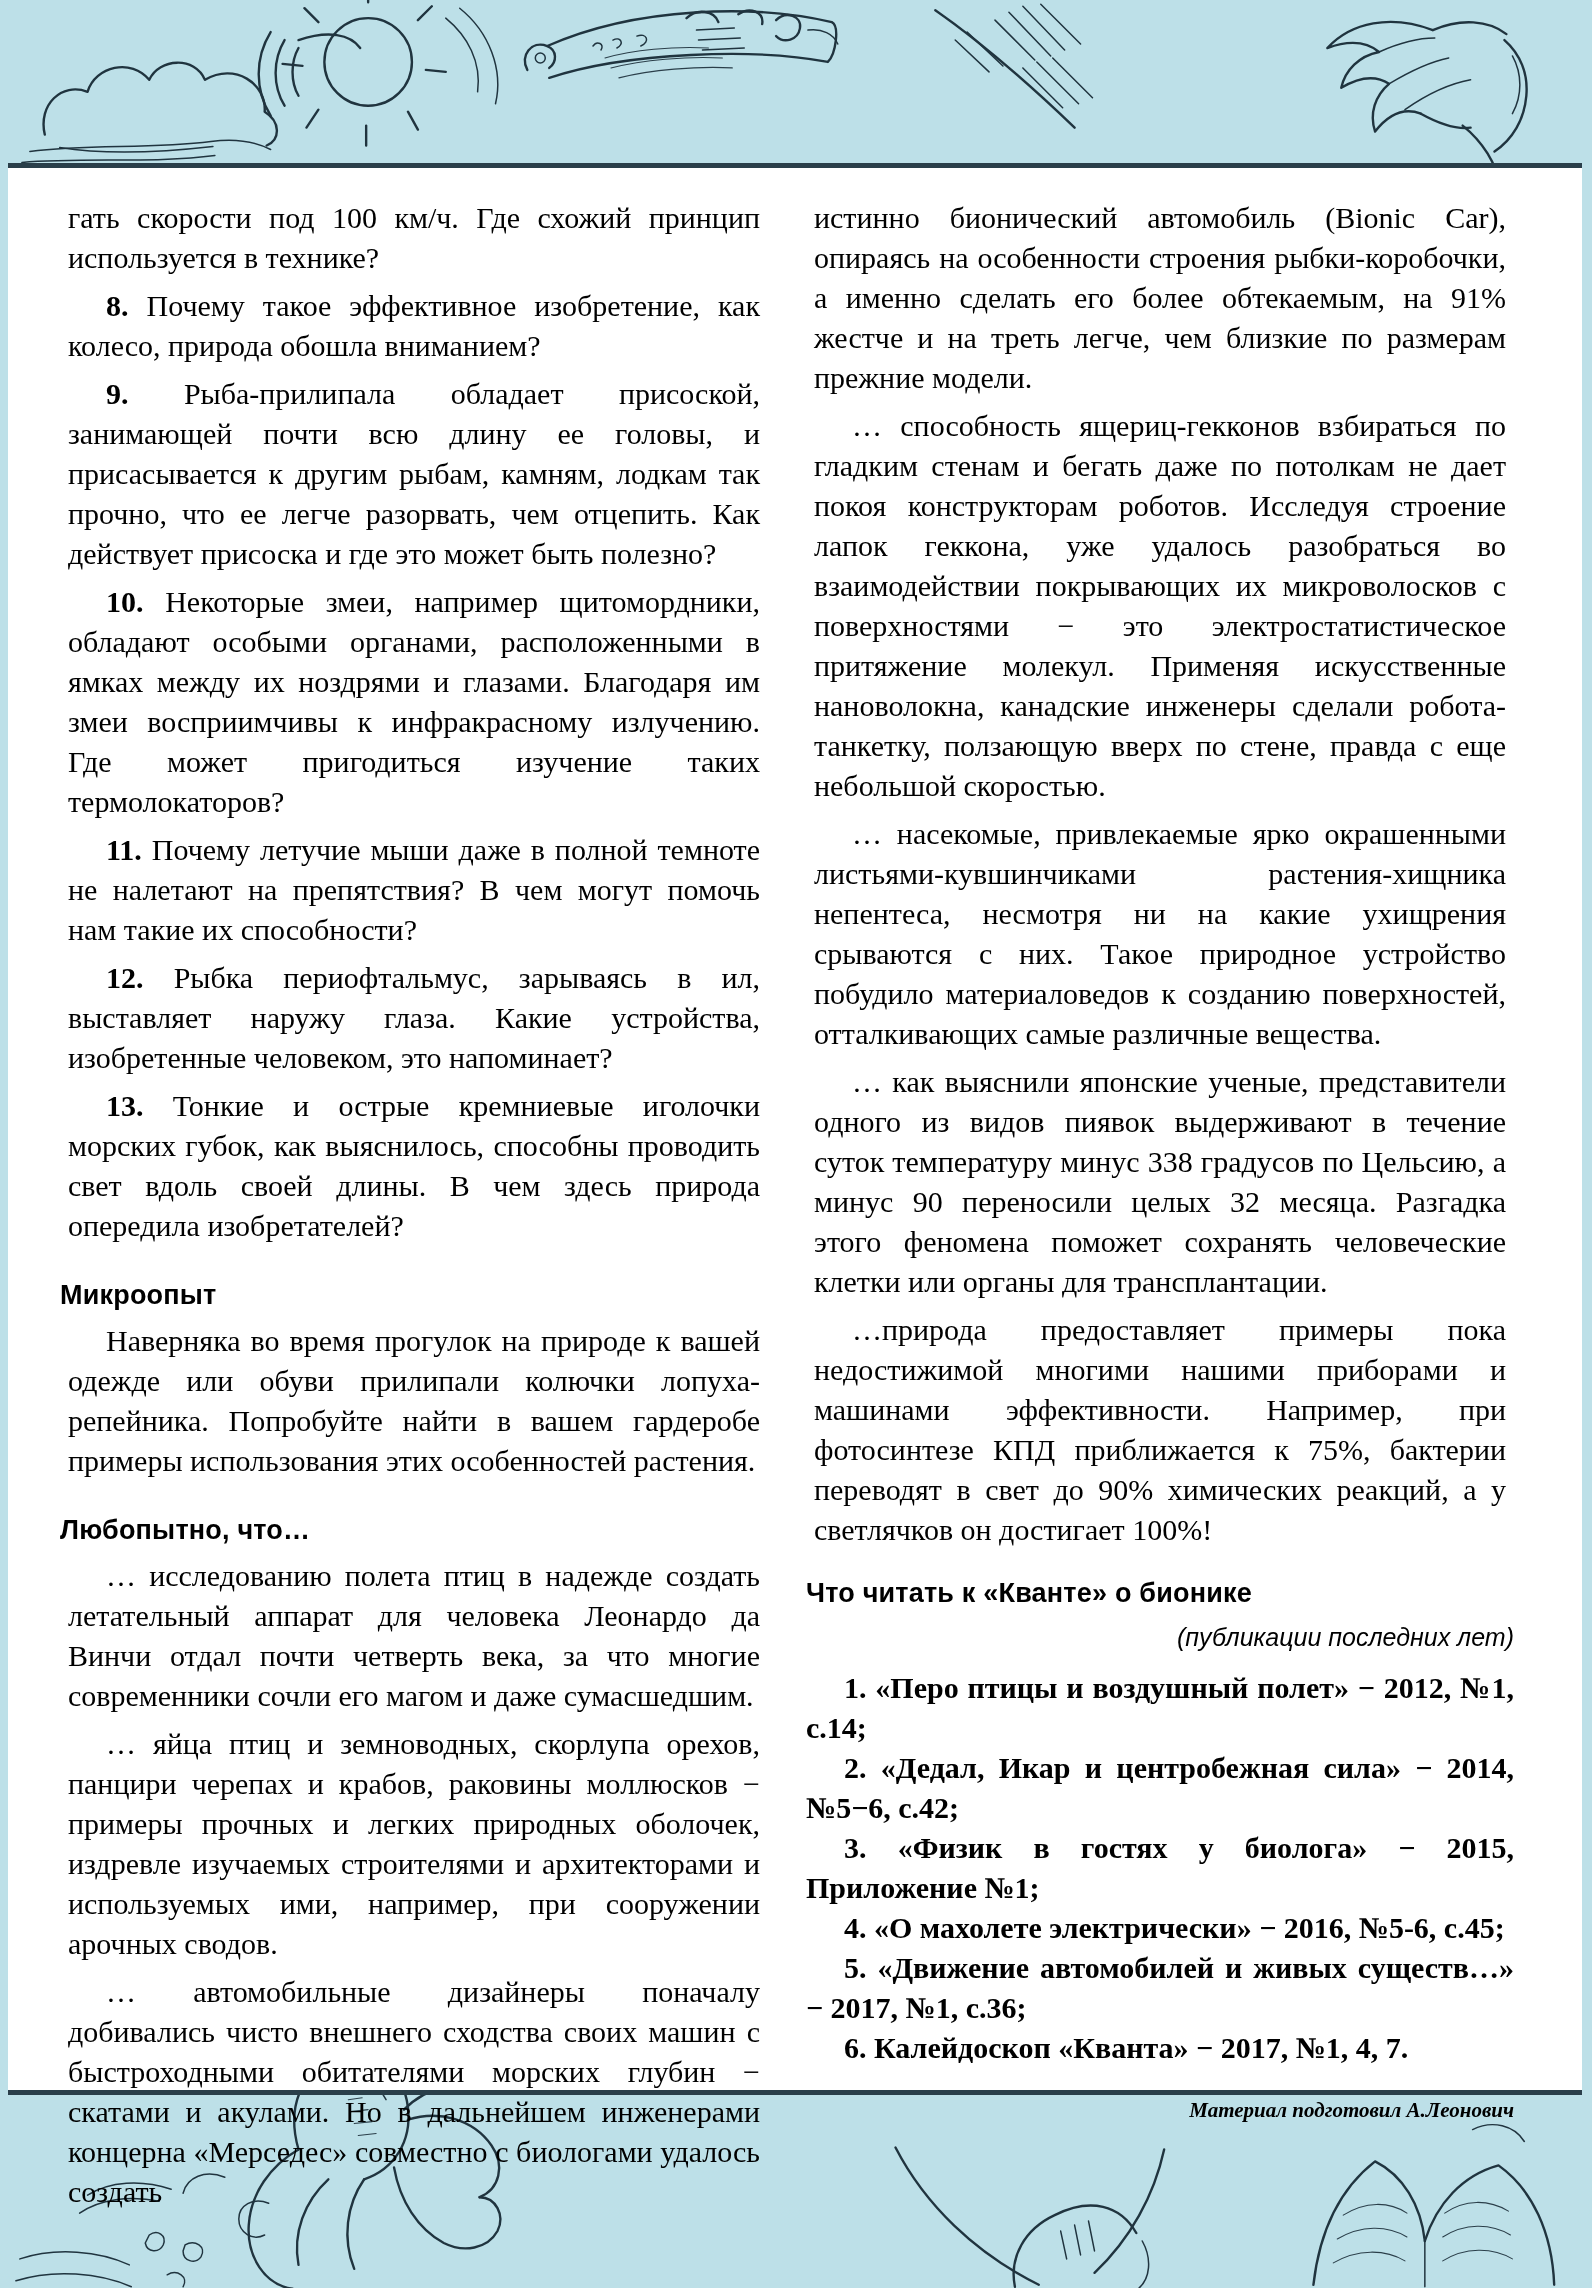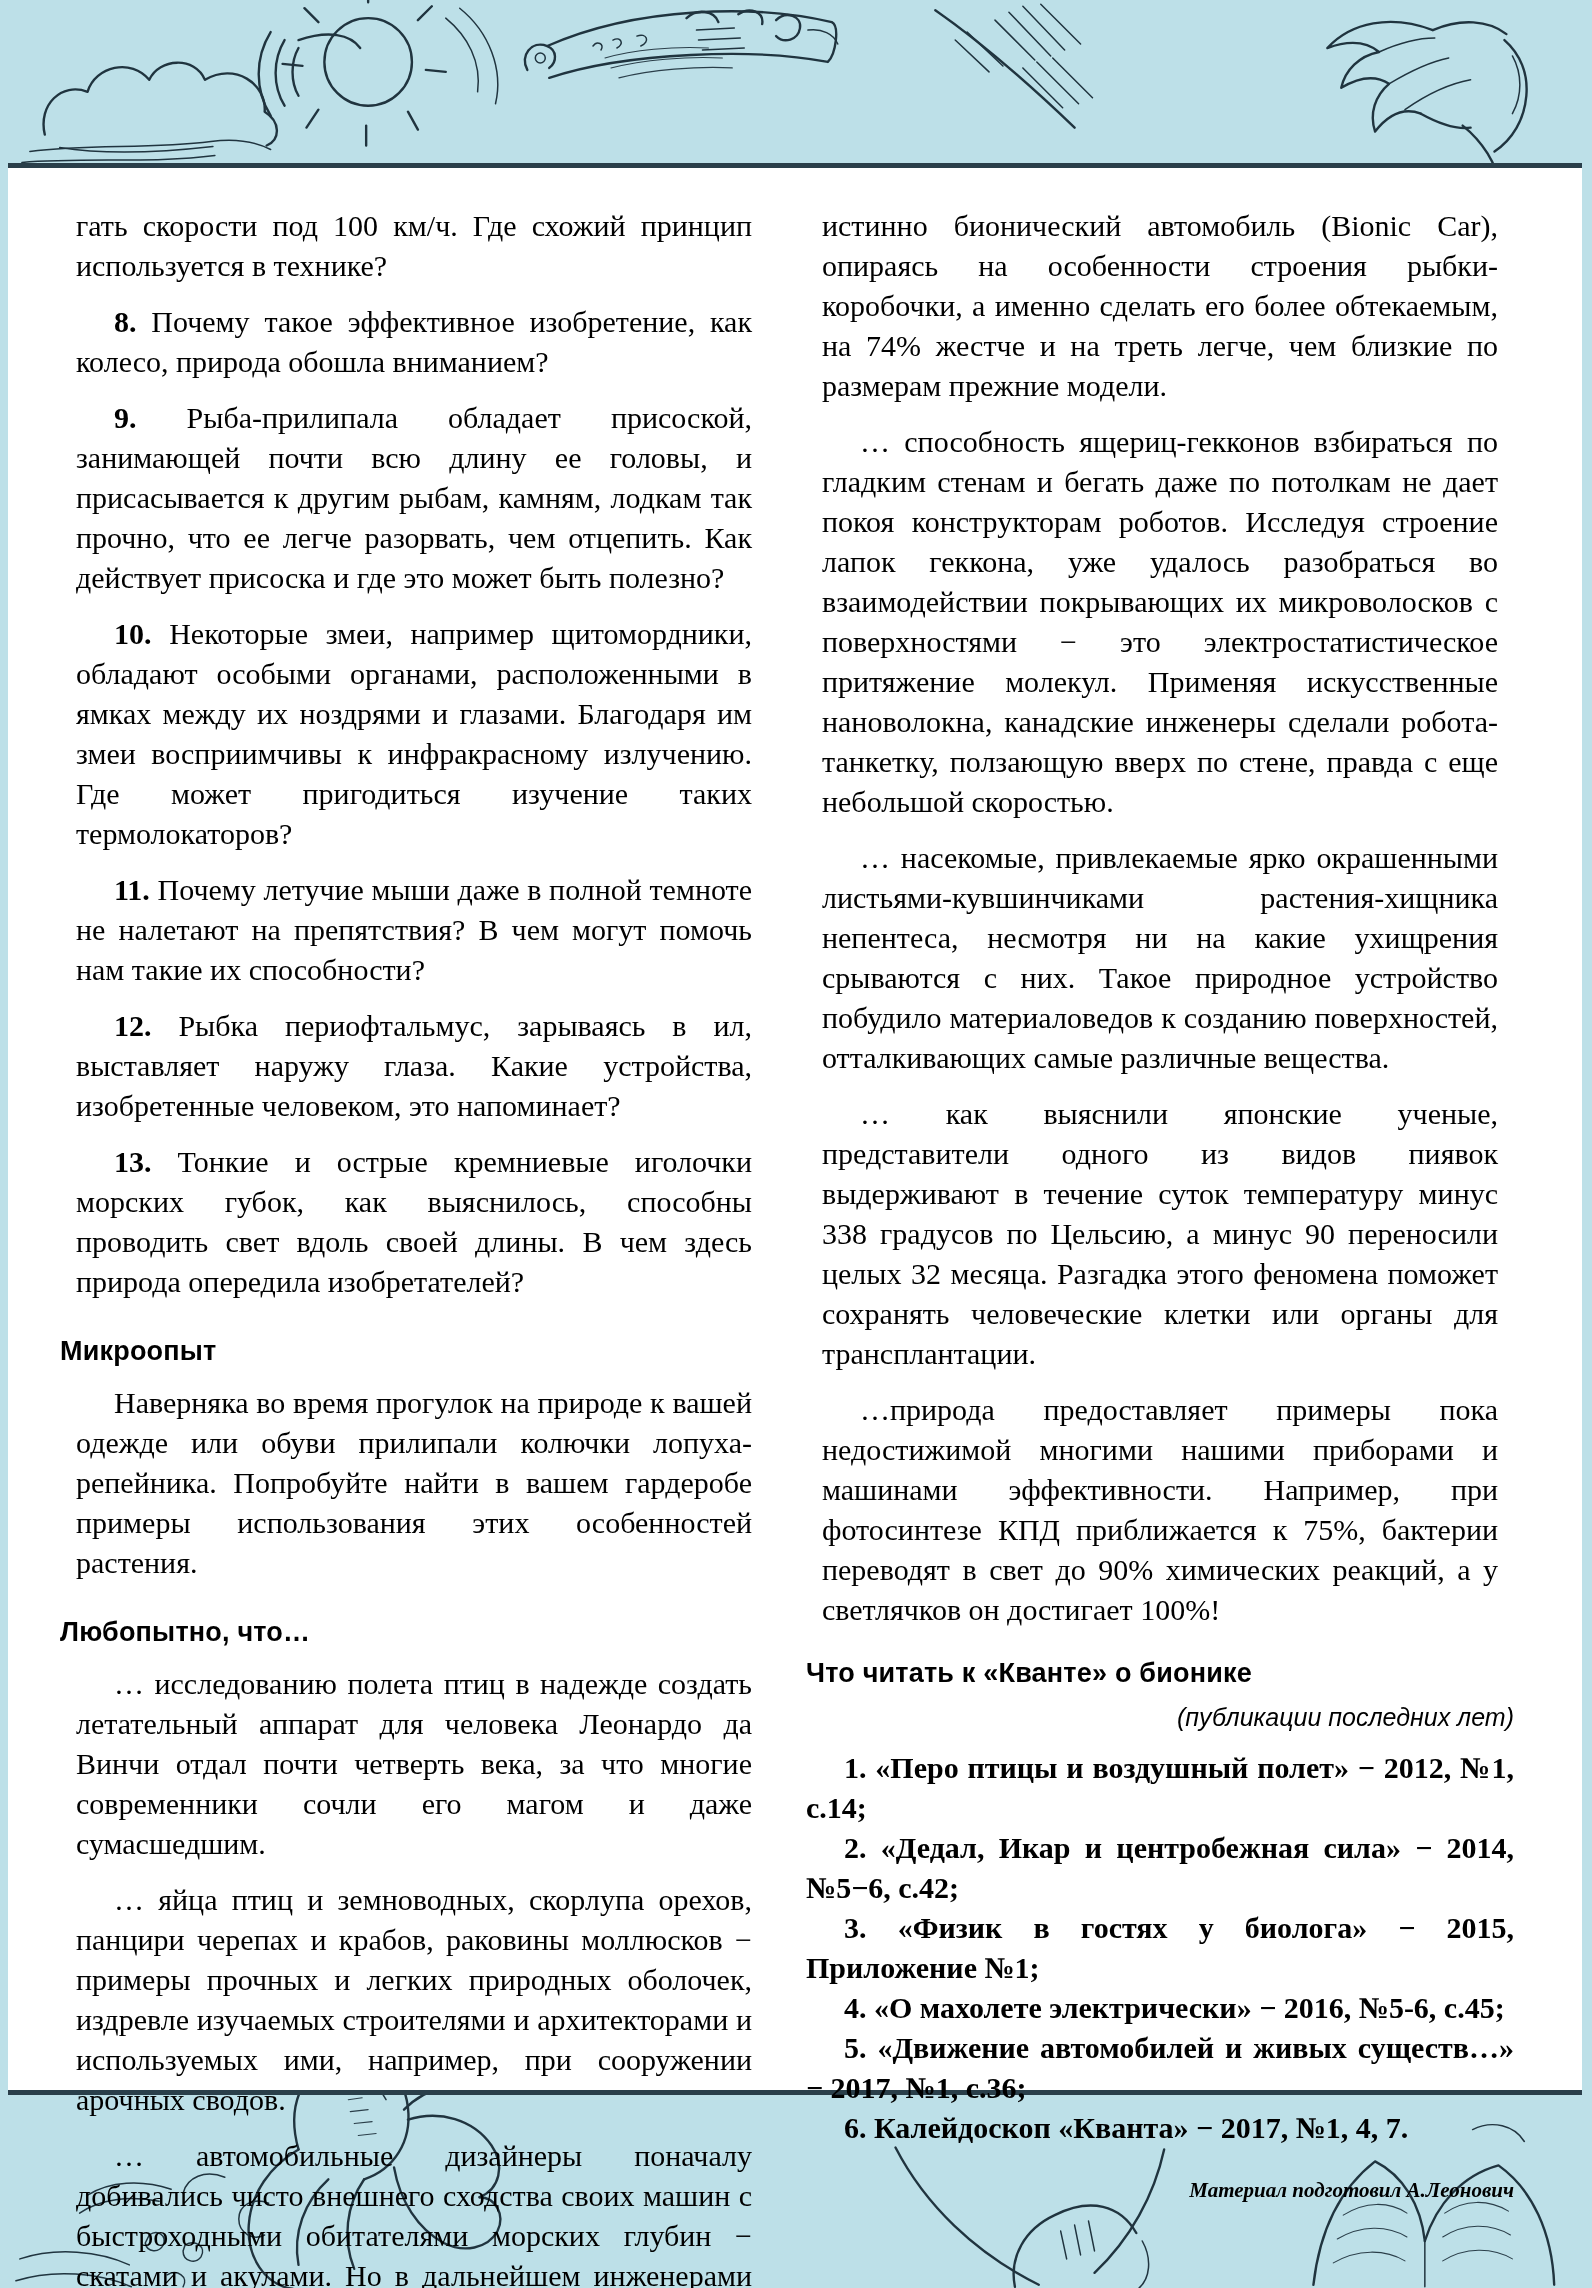--- a/index.html
+++ b/index.html
@@ -29,21 +29,21 @@
   #panel-inner{
     position:absolute;
     left:52px;top:22px;
     width:1471px;height:1891px;
     display:flex;
     gap:38px;
     box-sizing:border-box;
   }
   .col{width:708px;}
   p{
-    margin:16px;
+    margin:8px;
     font-size:30px;
     line-height:40px;
     text-align:justify;
     text-indent:38px;
     color:#000;
     font-family:"Liberation Serif", serif;
     -webkit-hyphens:none;hyphens:none;
   }
   p.noind{text-indent:0;}
   .qnum{font-weight:bold;}
@@ -233,21 +233,21 @@
       <h3 class="sec">Любопытно, что…</h3>
 
       <p>… исследованию полета птиц в надежде создать летательный аппарат для человека Леонардо да Винчи отдал почти четверть века, за что многие современники сочли его магом и даже сумасшедшим.</p>
       <p>… яйца птиц и земноводных, скорлупа орехов, панцири черепах и крабов, раковины моллюсков − примеры прочных и легких природных оболочек, издревле изучаемых строителями и архитекторами и используемых ими, например, при сооружении арочных сводов.</p>
       <p>… автомобильные дизайнеры поначалу добивались чисто внешнего сходства своих машин с быстроходными обитателями морских глубин − скатами и акулами. Но в дальнейшем инженерами концерна «Мерседес» совместно с биологами удалось создать</p>
 
     </div>
 
     <div class="col">
 
-      <p class="noind">истинно бионический автомобиль (Bionic Car), опираясь на особенности строения рыбки-коробочки, а именно  сделать его более обтекаемым, на 74% жестче и на треть легче, чем близкие по размерам прежние модели.</p>
+      <p class="noind">истинно бионический автомобиль (Bionic Car), опираясь на особенности строения рыбки-коробочки, а именно  сделать его более обтекаемым, на 91% жестче и на треть легче, чем близкие по размерам прежние модели.</p>
 
       <p>… способность ящериц-гекконов взбираться по гладким стенам и бегать даже по потолкам не дает покоя конструкторам роботов. Исследуя строение лапок геккона, уже удалось разобраться во взаимодействии покрывающих их микроволосков с поверхностями − это электростатистическое притяжение молекул. Применяя искусственные нановолокна, канадские инженеры сделали робота-танкетку, ползающую вверх по стене, правда с еще небольшой скоростью.</p>
       <p>… насекомые, привлекаемые ярко окрашенными листьями-кувшинчиками растения-хищника непентеса, несмотря ни на какие ухищрения срываются с них. Такое природное устройство побудило материаловедов к созданию поверхностей, отталкивающих самые различные вещества.</p>
       <p>… как выяснили японские ученые, представители одного из видов пиявок выдерживают в течение суток температуру минус 338 градусов по Цельсию, а минус 90 переносили целых 32 месяца. Разгадка этого феномена поможет сохранять человеческие клетки или органы для трансплантации.</p>
       <p>…природа предоставляет примеры пока недостижимой многими нашими приборами и машинами эффективности. Например, при фотосинтезе КПД приближается к 75%, бактерии переводят в свет до 90% химических реакций, а у светлячков он достигает 100%!</p>
 
       <h3 class="sec tight">Что читать к «Кванте» о бионике</h3>
 
       <div class="subnote">(публикации последних лет)</div>
 

